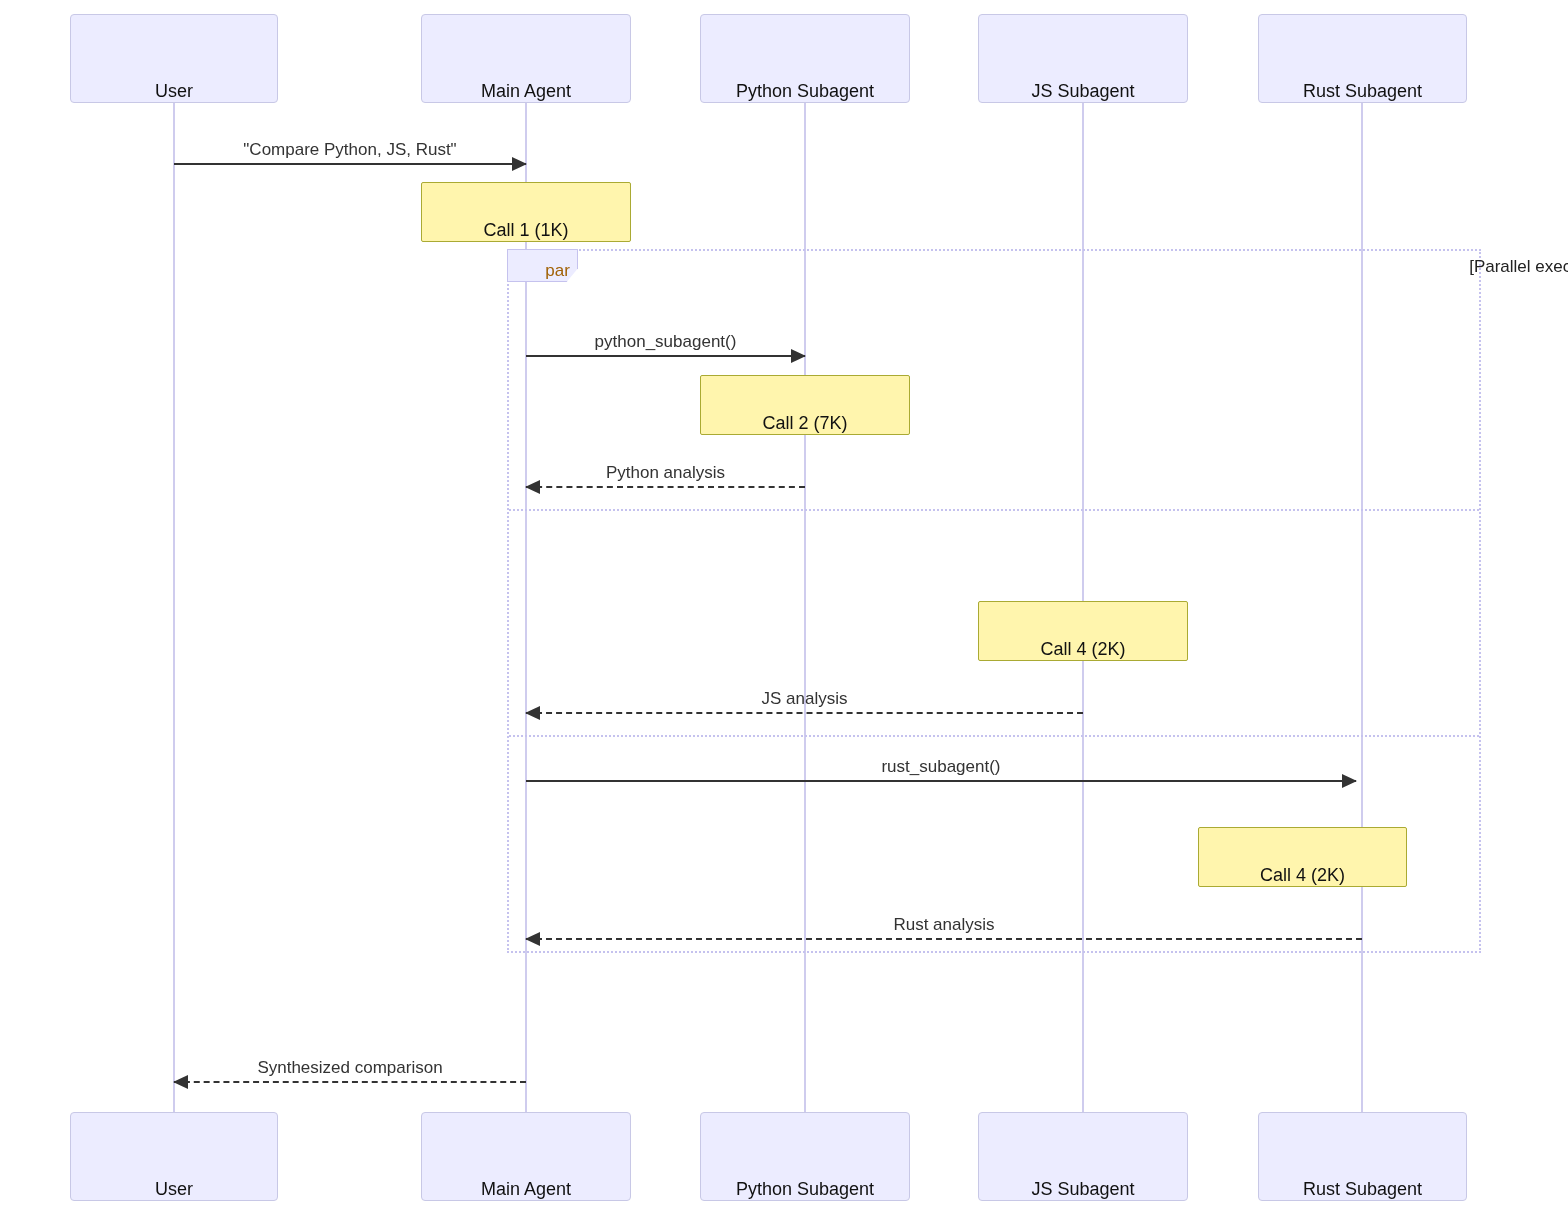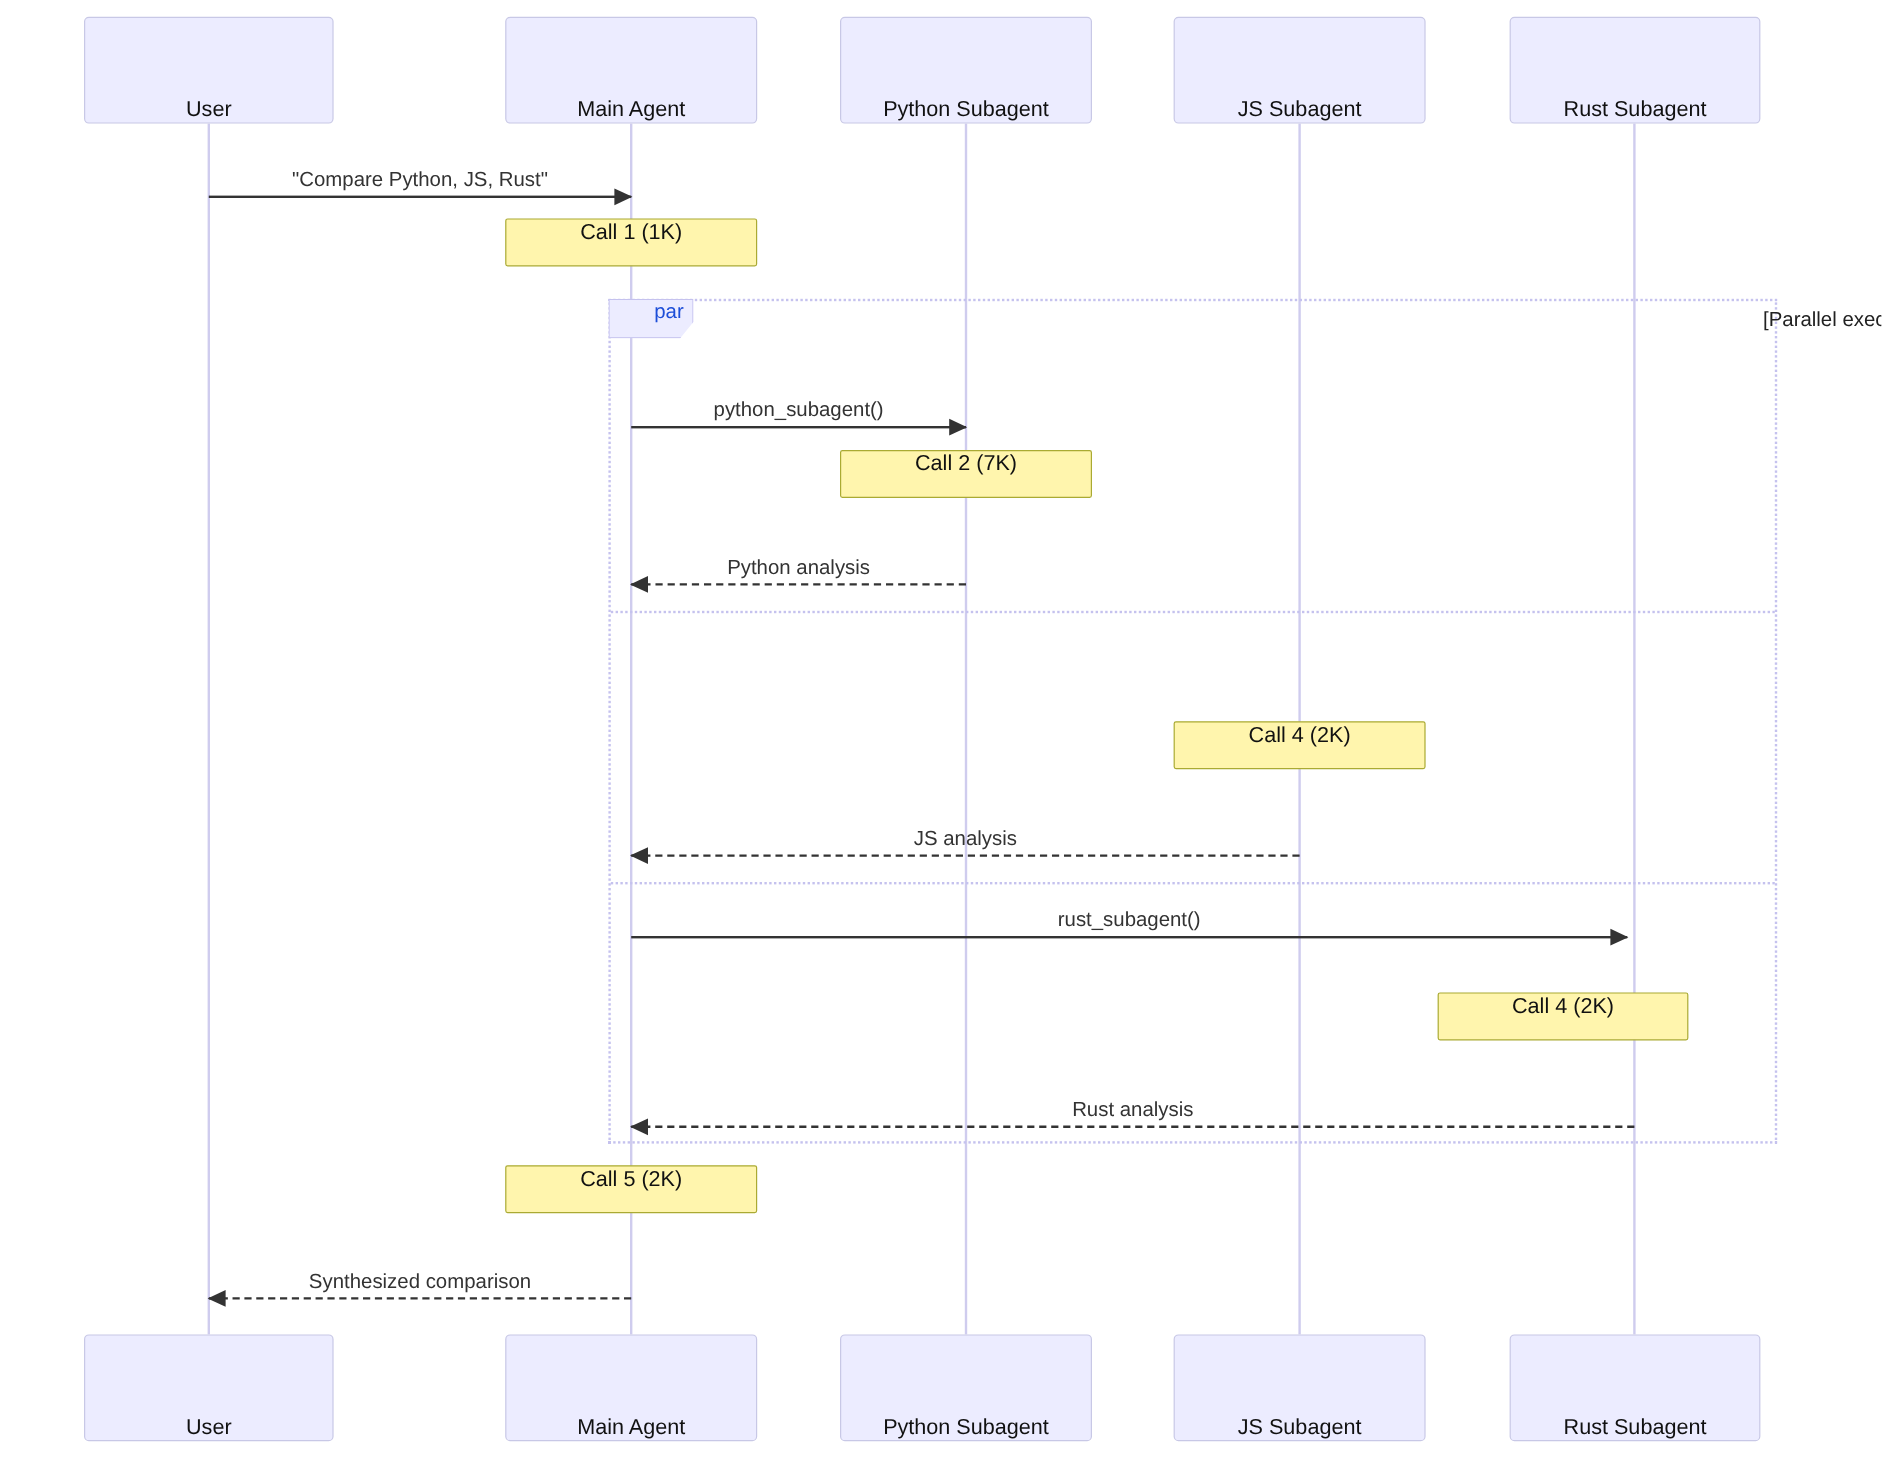--- a/index.html
+++ b/index.html
@@ -36,26 +36,26 @@
     justify-content: center;
     font-size: 18px;
     color: #111;
   }
   .actor.row-top { top: 14px; }
   .actor.row-bottom { top: 1112px; }
   .note {
     position: absolute;
     box-sizing: border-box;
     width: 210px;
-    height: 40px;
+    height: 60px;
     background: var(--note_fill, #fff5ad);
     border: 1px solid var(--note_border, #aaaa33);
     border-radius: 2px;
     display: flex;
-    align-items: flex-start;
+    align-items: flex-end;
     justify-content: center;
     font-size: 18px;
     color: #111;
   }
   .message {
     position: absolute;
     box-sizing: border-box;
   }
   .msg-text {
     text-align: center;
@@ -103,25 +103,25 @@
     position: absolute;
     left: -2px;
     top: -2px;
     width: 71px;
     height: 33px;
     box-sizing: border-box;
     background: var(--actor_fill, #ECECFF);
     border: 1px solid var(--par_border, #c5c2ee);
     clip-path: polygon(0 0, 100% 0, 100% 58%, 84% 100%, 0 100%);
     display: flex;
-    align-items: flex-start;
+    align-items: flex-end;
     justify-content: center;
     padding-right: 10px;
     font-size: 17px;
-    color: #1d4ed8;
+    color: #a16207;
     padding-left: 40px;
   }
   .par-condition {
     position: absolute;
     left: 832px;
     top: 6px;
     width: 400px;
     text-align: center;
     font-size: 17px;
     color: #222;
@@ -223,23 +223,20 @@
     <span>Call 4 (2K)</span>
   </div>
 
   <div class="message" style="left:526px;top:914px;width:836px">
     <div class="msg-text">Rust analysis</div>
     <div class="msg-line dashed">
       <div class="arrowhead left"></div>
     </div>
   </div>
 
-  <div class="note" style="left:421px;top:971px">
-    <span>Call 5 (2K)</span>
-  </div>
 
   <div class="message" style="left:174px;top:1057px;width:352px">
     <div class="msg-text">Synthesized comparison</div>
     <div class="msg-line dashed">
       <div class="arrowhead left"></div>
     </div>
   </div>
 
   <div class="actor row-bottom" style="left:70px;width:208px">
     <span>User</span>

